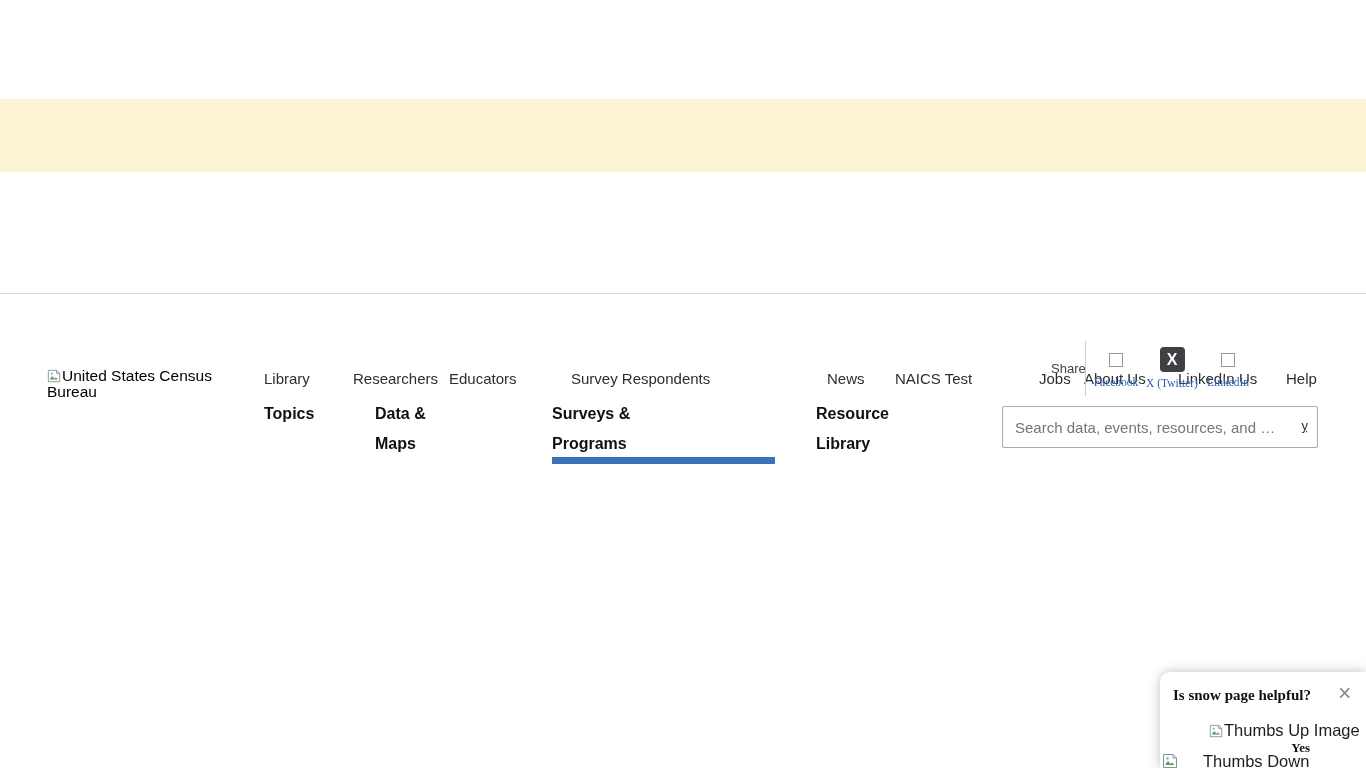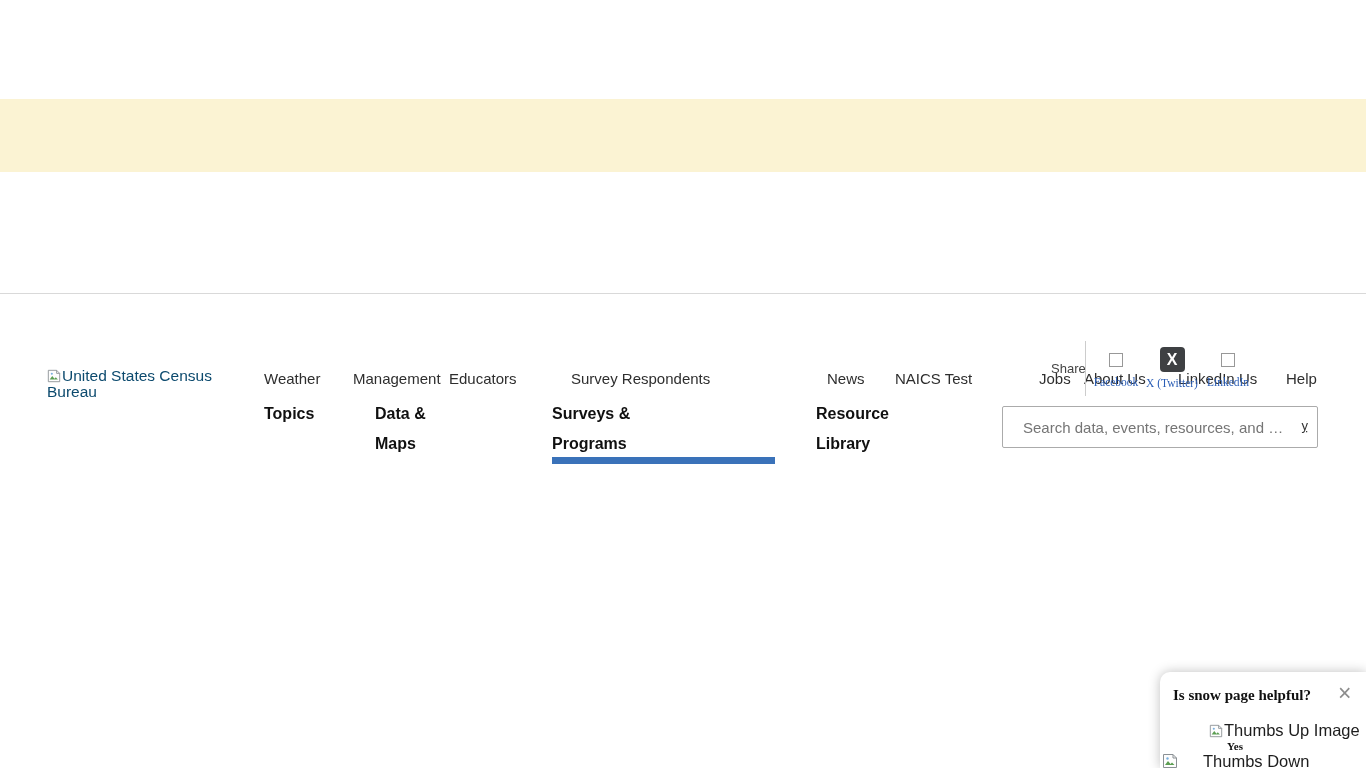--- a/index.html
+++ b/index.html
@@ -18,27 +18,27 @@
 
   
   .alert { position:absolute; left:0; top:99px; width:1366px; height:73px; background:#fbf3d3; }
   .alert-icon { position:absolute; left:50px; top:116px; width:14px; height:14px; border:1px solid #cdb87e; background:#fbf3d3; }
   .alert-title { position:absolute; left:80px; top:113px; font-size:15.5px; font-weight:bold; color:#141414; }
   .alert-msg { position:absolute; left:80px; top:139px; font-size:14.5px; color:#242424; }
   .alert-close { position:absolute; left:1291px; top:94px; font-size:44px; font-weight:400; color:#1b1b1b; line-height:48px; cursor:pointer; }
 
   
   .site-header { position:absolute; left:0; top:172px; width:1366px; height:122px; background:#fff; border-bottom:1px solid #d9d9d9; }
-  .logo { position:absolute; left:47px; top:196px; width:185px; font-size:15.5px; line-height:16px; color:#0c4a6e; cursor:pointer; }
+  .logo { position:absolute; left:47px; top:196px; width:185px; font-size:15.5px; line-height:16px; color:#000000; cursor:pointer; }
   .logo svg { vertical-align:-2px; margin-right:1px; }
   .unav a { position:absolute; top:198px; font-size:15px; color:#2e2e2e; text-decoration:none; white-space:nowrap; cursor:pointer; }
   .mnav a { position:absolute; top:227px; font-size:16px; font-weight:bold; line-height:30px; color:#101010; text-decoration:none; overflow-wrap:anywhere; cursor:pointer; }
   .active-bar { position:absolute; left:552px; top:285px; width:223px; height:7px; background:#3a72b9; }
   .searchbox { position:absolute; left:1002px; top:234px; width:316px; height:42px; }
-  .searchbox input { width:100%; height:100%; border:1px solid #ababab; border-radius:2px; background:#fff; padding:0 30px 0 20px; font-size:15px; font-family:"Liberation Sans",sans-serif; color:#0f766e; }
+  .searchbox input { width:100%; height:100%; border:1px solid #ababab; border-radius:2px; background:#fff; padding:0 30px 0 12px; font-size:15px; font-family:"Liberation Sans",sans-serif; color:#0f766e; }
   .searchbox input::placeholder { color:#757575; opacity:1; }
   .search-glyph { position:absolute; right:10px; top:12px; font-size:13px; color:#333; cursor:pointer; }
 
   
   .crumbs { position:absolute; left:47px; top:360px; font-family:"Liberation Serif", serif; font-size:13.5px; color:#4c4c4c; }
   .crumbs .pre { font-style:italic; font-weight:bold; color:#222; margin-right:10px; }
   .crumbs a { color:#2a5db5; text-decoration:none; cursor:pointer; }
   .crumbs .sep { margin:0 10px; color:#666; }
   .crumbs .cur { color:#3a3a3a; }
 
@@ -52,21 +52,21 @@
   .share-item .lbl { margin-top:9px; font-family:"Liberation Serif", serif; font-size:11.5px; color:#2a5db5; }
   .share-item.tw .lbl { margin-top:5px; }
 
   
   .feedback { position:absolute; left:1160px; top:672px; width:206px; height:96px; background:#fff;
               border-radius:10px 0 0 0; box-shadow:0 0 12px rgba(0,0,0,0.25); }
   .fb-title { position:absolute; left:13px; top:15px; font-family:"Liberation Serif", serif; font-weight:bold; font-size:15px; color:#111; }
   .fb-close { position:absolute; left:178px; top:8px; font-size:23px; font-weight:300; color:#8d8d8d; cursor:pointer; }
   .fb-yes-img { position:absolute; left:9px; top:49px; font-size:16.5px; color:#1d1d1d; white-space:nowrap; cursor:pointer;padding-left:40px; }
   .fb-yes-img svg, .fb-no-img svg { vertical-align:-2px; margin-right:1px; }
-  .fb-yes { position:absolute; left:0; top:68px; width:150px; text-align:center; font-family:"Liberation Serif", serif; font-weight:bold; font-size:11px; color:#111; cursor:pointer; }
+  .fb-yes { position:absolute; left:0; top:68px; width:150px; text-align:right; font-family:"Liberation Serif", serif; font-weight:bold; font-size:13px; color:#111; cursor:pointer; }
   .fb-no-img { position:absolute; left:2px; top:80px; font-size:16.5px; color:#1d1d1d; white-space:nowrap; cursor:pointer; }
   .fb-no-img .txt { margin-left:24px; }
 </style>
 </head>
 <body>
 
 <div id="screen">
 
 
   <div class="alert">
@@ -78,22 +78,22 @@
 
   <div class="site-header">
     <div class="logo"><svg viewBox="0 0 16 16" width="14" height="14">
           <path d="M1.5 1.5 H11 L14.5 5 V14.5 H1.5 Z" fill="#fdfdfd" stroke="#8a9094"></path>
           <path d="M11 1.5 V5 H14.5" fill="none" stroke="#8a9094"></path>
           <path d="M3 12 L6 8 L8.5 11 L10 9.5 L12.5 12 Z" fill="#5c9e52"></path>
           <circle cx="5.5" cy="5.5" r="1.2" fill="#7ab0e0"></circle>
         </svg><span>United States Census Bureau</span></div>
 
     <div class="unav">
-      <a style="left:264px">Weather</a>
-      <a style="left:353px">Management</a>
+      <a style="left:264px">Library</a>
+      <a style="left:353px">Researchers</a>
       <a style="left:449px">Educators</a>
       <a style="left:571px">Survey Respondents</a>
       <a style="left:827px">News</a>
       <a style="left:895px">NAICS Test</a>
       <a style="left:1039px">Jobs</a>
       <a style="left:1084px">About Us</a>
       <a style="left:1178px">LinkedIn Us</a>
       <a style="left:1286px">Help</a>
     </div>
 

